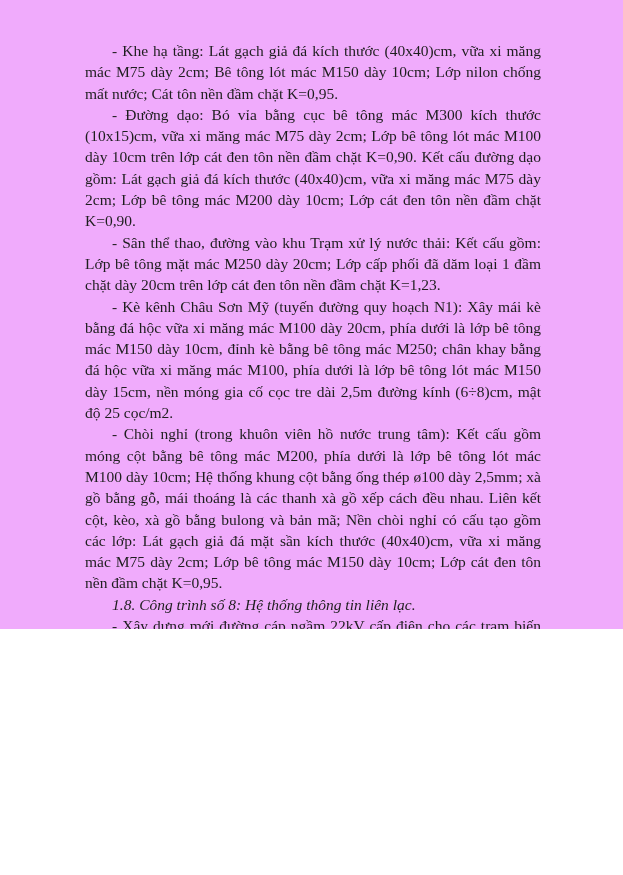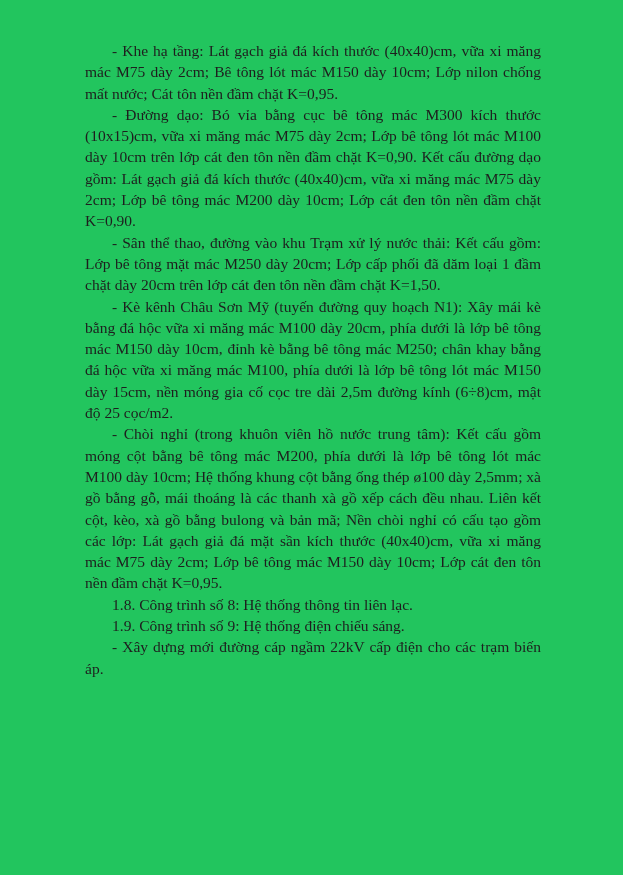--- a/index.html
+++ b/index.html
@@ -3,50 +3,50 @@
 <meta charset="utf-8">
 <style>
   html, body {
     margin: 0;
     padding: 0;
     background: #ffffff;
   }
   .page {
     position: relative;
     width: 623px;
-    height: 875px;
-    background: #22c55e;
+    height: 629px;
+    background: #f0abfc;
     overflow: hidden;
   }
   .content {
     position: absolute;
     left: 85px;
     top: 40px;
     width: 456px;
     font-family: "Liberation Serif", "DejaVu Serif", serif;
     font-size: 15.5px;
     line-height: 21.3px;
     color: #1e1e1e;
     text-align: justify;
   }
   .para {
     margin: 0;
     padding: 0;
     text-indent: 27px;
   }
   .heading-italic {
+    font-style: italic;
   }
 </style>
 </head>
 <body>
 
 <div class="page">
   <div class="content" id="paragraphs">
       <p class="para body">- Khe hạ tầng: Lát gạch giả đá kích thước (40x40)cm, vữa xi măng mác M75 dày 2cm; Bê tông lót mác M150 dày 10cm; Lớp nilon chống mất nước; Cát tôn nền đầm chặt K=0,95.</p>
       <p class="para body">- Đường dạo: Bó vỉa bằng cục bê tông mác M300 kích thước (10x15)cm, vữa xi măng mác M75 dày 2cm; Lớp bê tông lót mác M100 dày 10cm trên lớp cát đen tôn nền đầm chặt K=0,90. Kết cấu đường dạo gồm: Lát gạch giả đá kích thước (40x40)cm, vữa xi măng mác M75 dày 2cm; Lớp bê tông mác M200 dày 10cm; Lớp cát đen tôn nền đầm chặt K=0,90.</p>
-      <p class="para body">- Sân thể thao, đường vào khu Trạm xử lý nước thải: Kết cấu gồm: Lớp bê tông mặt mác M250 dày 20cm; Lớp cấp phối đã dăm loại 1 đầm chặt dày 20cm trên lớp cát đen tôn nền đầm chặt K=1,50.</p>
+      <p class="para body">- Sân thể thao, đường vào khu Trạm xử lý nước thải: Kết cấu gồm: Lớp bê tông mặt mác M250 dày 20cm; Lớp cấp phối đã dăm loại 1 đầm chặt dày 20cm trên lớp cát đen tôn nền đầm chặt K=1,23.</p>
       <p class="para body">- Kè kênh Châu Sơn Mỹ (tuyến đường quy hoạch N1): Xây mái kè bằng đá hộc vữa xi măng mác M100 dày 20cm, phía dưới là lớp bê tông mác M150 dày 10cm, đỉnh kè bằng bê tông mác M250; chân khay bằng đá hộc vữa xi măng mác M100, phía dưới là lớp bê tông lót mác M150 dày 15cm, nền móng gia cố cọc tre dài 2,5m đường kính (6÷8)cm, mật độ 25 cọc/m2.</p>
       <p class="para body">- Chòi nghỉ (trong khuôn viên hồ nước trung tâm): Kết cấu gồm móng cột bằng bê tông mác M200, phía dưới là lớp bê tông lót mác M100 dày 10cm; Hệ thống khung cột bằng ống thép ø100 dày 2,5mm; xà gồ bằng gỗ, mái thoáng là các thanh xà gồ xếp cách đều nhau. Liên kết cột, kèo, xà gồ bằng bulong và bản mã; Nền chòi nghỉ có cấu tạo gồm các lớp: Lát gạch giả đá mặt sần kích thước (40x40)cm, vữa xi măng mác M75 dày 2cm; Lớp bê tông mác M150 dày 10cm; Lớp cát đen tôn nền đầm chặt K=0,95.</p>
       <p class="para heading-italic">1.8. Công trình số 8: Hệ thống thông tin liên lạc.</p>
-      <p class="para heading-italic">1.9. Công trình số 9: Hệ thống điện chiếu sáng.</p>
       <p class="para body">- Xây dựng mới đường cáp ngầm 22kV cấp điện cho các trạm biến áp.</p>
     </div>
 </div>
 
 </body></html>

